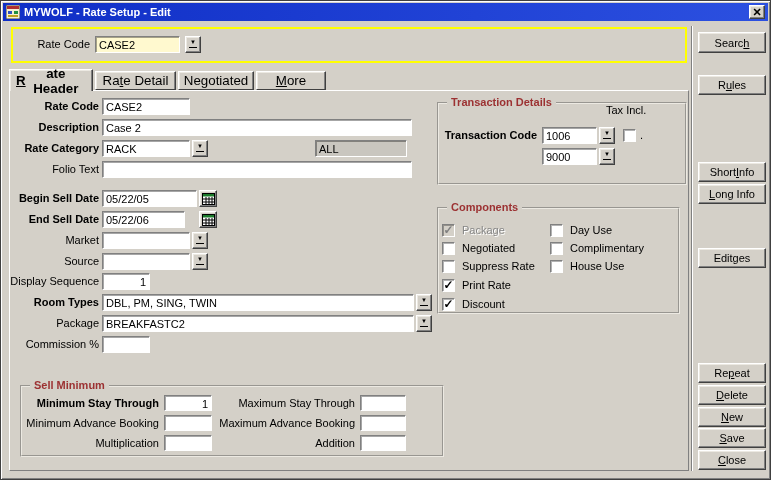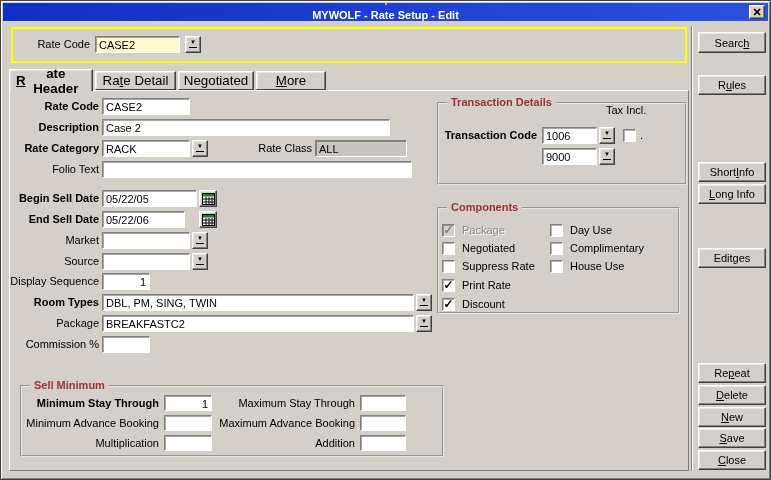--- a/index.html
+++ b/index.html
@@ -6,21 +6,21 @@
   body { margin:0; background:#808080; font-family:"Liberation Sans", sans-serif; }
   .window {
     position:relative; width:771px; height:480px; background:#D4D0C8;
     border:1px solid #404040; overflow:hidden;
     box-shadow: inset 1px 1px 0 #ffffff, inset -1px -1px 0 #808080;
     font-size:11px; color:#000;
   }
   .titlebar {
     position:absolute; left:2px; top:2px; width:765px; height:18px;
     background:linear-gradient(90deg,#0f2ec6,#2c50e0);
-    display:flex; align-items:center; padding:0 3px; gap:4px;flex-direction:column;
+    display:flex; align-items:center; padding:0 3px; gap:4px;
   }
   .titletext { color:#fff; font-weight:bold; font-size:11px; white-space:nowrap; }
   .closebtn {
     position:absolute; right:3px; top:2px; width:16px; height:14px;
     font-size:9px; font-weight:bold; line-height:1;
   }
   .btn3d {
     background:#d4d0c8; border:1px solid; border-color:#ffffff #404040 #404040 #ffffff;
     box-shadow: inset -1px -1px 0 #808080, inset 1px 1px 0 #ece9e2;
     display:flex; align-items:center; justify-content:center;
@@ -114,28 +114,27 @@
       <u>M</u>
       <span>ore</span>
   </button>
 
   <div class="mainpanel">
 
     <span class="lbl bold" style="left:-20px; top:7px; width:109px">Rate Code</span>
     <div class="fld" style="left:92px; top:7px; width:88px">CASE2</div>
 
     <span class="lbl bold" style="left:-20px; top:28px; width:109px">Description</span>
-    <div class="fld" style="left:92px; top:28px; width:288px">Case 2</div>
+    <div class="fld" style="left:92px; top:28px; width:310px">Case 2</div>
 
     <span class="lbl bold" style="left:-20px; top:49px; width:109px">Rate Category</span>
     <div class="fld" style="left:92px; top:49px; width:88px">RACK</div>
     <button class="btn3d lov" style="left:182px; top:49px">
       <span class="lovg">▼</span>
     </button>
-    <span class="lbl" style="left:200px; top:49px; width:102px">Rate Class</span>
     <div class="fld disabled" style="left:305px; top:49px; width:92px">ALL</div>
 
     <span class="lbl" style="left:-20px; top:70px; width:109px">Folio Text</span>
     <div class="fld" style="left:92px; top:70px; width:310px"></div>
 
     <span class="lbl bold" style="left:-20px; top:99px; width:109px">Begin Sell Date</span>
     <div class="fld" style="left:92px; top:99px; width:95px">05/22/05</div>
     <button class="btn3d cal" style="left:189px; top:99px">
       <svg width="13" height="12" viewBox="0 0 13 12">
         <rect x="0.5" y="0.5" width="12" height="11" fill="#fff" stroke="#000"></rect>

